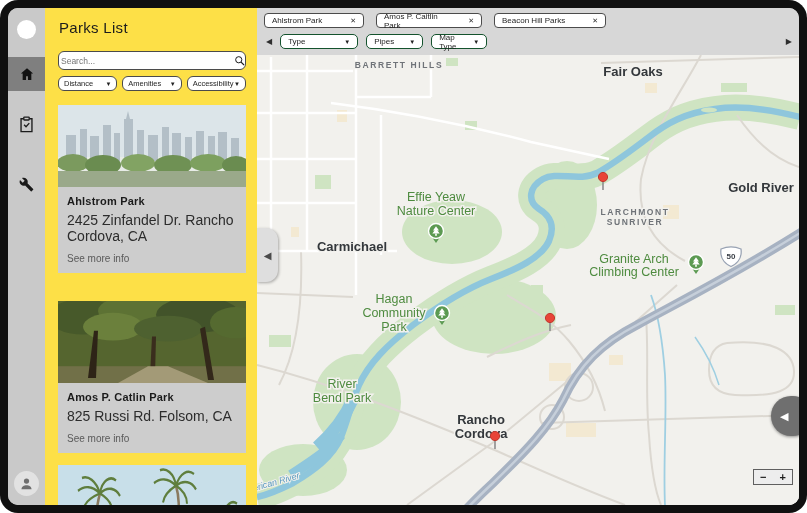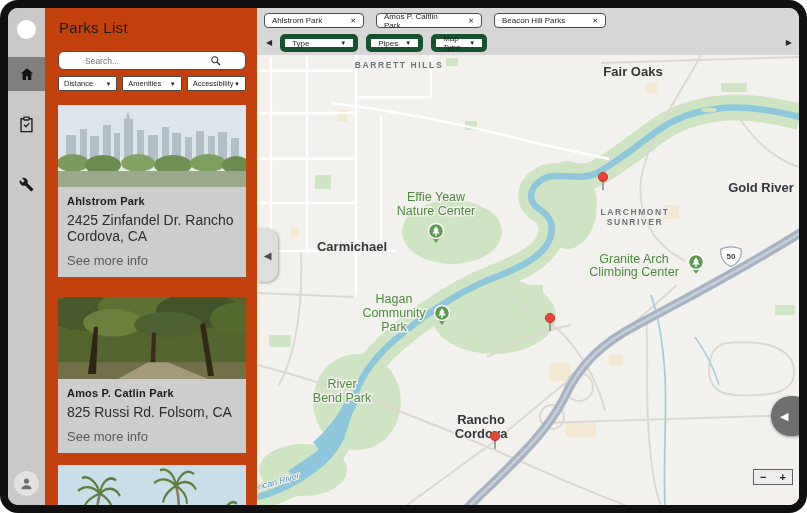--- a/index.html
+++ b/index.html
@@ -10,51 +10,51 @@
 
   
   .rail{width:37px;flex-shrink:0;background:#c9c9c9;position:relative;}
   .avatar{position:absolute;top:12px;left:9px;width:19px;height:19px;border-radius:50%;background:#ffffff;}
   .rail-item{position:absolute;left:0;width:37px;height:34px;display:flex;align-items:center;justify-content:center;}
   .rail-item.active{background:#7f7f7f;}
   .rail-user{position:absolute;bottom:9px;left:6px;width:25px;height:25px;border-radius:50%;
     background:#e2e2e2;display:flex;align-items:center;justify-content:center;}
 
   
-  .sidebar{width:212px;flex-shrink:0;background:#c2410c;padding:0 11px 0 13px;box-sizing:border-box;overflow:hidden;}
+  .sidebar{width:212px;flex-shrink:0;background:#fde047;padding:0 11px 0 13px;box-sizing:border-box;overflow:hidden;}
   .sb-title{margin:11px 0 0 1px;font-size:15px;font-weight:500;letter-spacing:.3px;color:#1c1c1c;}
   .search{margin-top:15px;height:17px;background:#fff;border:1px solid #4b4b4b;border-radius:6px;
-    display:flex;align-items:center;padding:0 24px;}
+    display:flex;align-items:center;padding:0 0;}
   .search input{border:0;outline:0;flex:1;font-size:8.5px;color:#333;background:transparent;
     font-family:"Liberation Sans",sans-serif;}
   .filters{display:flex;gap:5px;margin-top:6px;}
-  .fpill{flex:1;height:13px;background:#fff;border:1px solid #4b4b4b;border-radius:1px;
+  .fpill{flex:1;height:13px;background:#fff;border:1px solid #4b4b4b;border-radius:6px;
     display:flex;align-items:center;justify-content:space-between;padding:0 5px;font-size:7.5px;color:#1f1f1f;}
   .caret{font-size:6px;color:#222;line-height:1;}
   .card{margin-top:14px;background:#cdcdcd;}
-  .card + .card{margin-top:20px;}
+  .card + .card{margin-top:28px;}
   .card-img{display:block;width:100%;height:82px;}
   .card-img.tall{height:120px;}
   .card-body{padding:8px 9px 9px;}
   .card-title{font-size:11px;font-weight:700;color:#1b1b1b;letter-spacing:.2px;}
   .card-addr{font-size:14px;color:#2c2c2c;margin-top:5px;}
-  .card-link{font-size:13px;color:#5a5a5a;margin-top:9px;}
+  .card-link{font-size:10px;color:#5a5a5a;margin-top:9px;}
 
   
   .main{flex:1;display:flex;flex-direction:column;background:#d7d7d7;}
   .topbar{height:47px;flex-shrink:0;position:relative;}
   .chips{position:absolute;top:5px;left:7px;display:flex;gap:12px;}
   .chip{height:15px;background:#fff;border:1px solid #4b4b4b;border-radius:4px;display:flex;
     align-items:center;justify-content:space-between;font-size:8px;color:#1f1f1f;padding:0 7px;box-sizing:border-box;}
   .chip .x{margin-left:14px;font-size:7px;color:#333;cursor:pointer;}
   .chip.c1{width:100px}.chip.c2{width:106px}.chip.c3{width:112px}
   .dd-row{position:absolute;top:26px;left:9px;right:7px;display:flex;align-items:center;gap:8px;}
   .nav-arrow{font-size:8px;color:#2e2e2e;line-height:1;}
   .nav-arrow.right{margin-left:auto;}
-  .dpill{height:15px;background:#fff;border:5px solid #14532d;border-radius:5px;display:flex;
+  .dpill{height:15px;background:#fff;border:1px solid #14532d;border-radius:5px;display:flex;
     align-items:center;justify-content:space-between;padding:4px 7px;font-size:8px;color:#1f1f1f;box-sizing:border-box;}
   .dpill.d1{width:78px}.dpill.d2{width:57px}.dpill.d3{width:56px}
 
   
   .map{flex:1;position:relative;overflow:hidden;background:#f2f1ed;}
   .map svg.basemap{position:absolute;left:0;top:0;}
   text{font-family:"Liberation Sans",sans-serif;}
   .lbl-city{font-size:13px;font-weight:700;fill:#33373b;stroke:#f2f1ed;stroke-width:3px;paint-order:stroke;}
   .lbl-area{font-size:8.5px;font-weight:700;letter-spacing:1.6px;fill:#6f7378;stroke:#f2f1ed;stroke-width:2.5px;paint-order:stroke;}
   .lbl-park{font-size:12.5px;font-weight:500;fill:#4e8b3f;stroke:#f2f1ed;stroke-width:3px;paint-order:stroke;}

